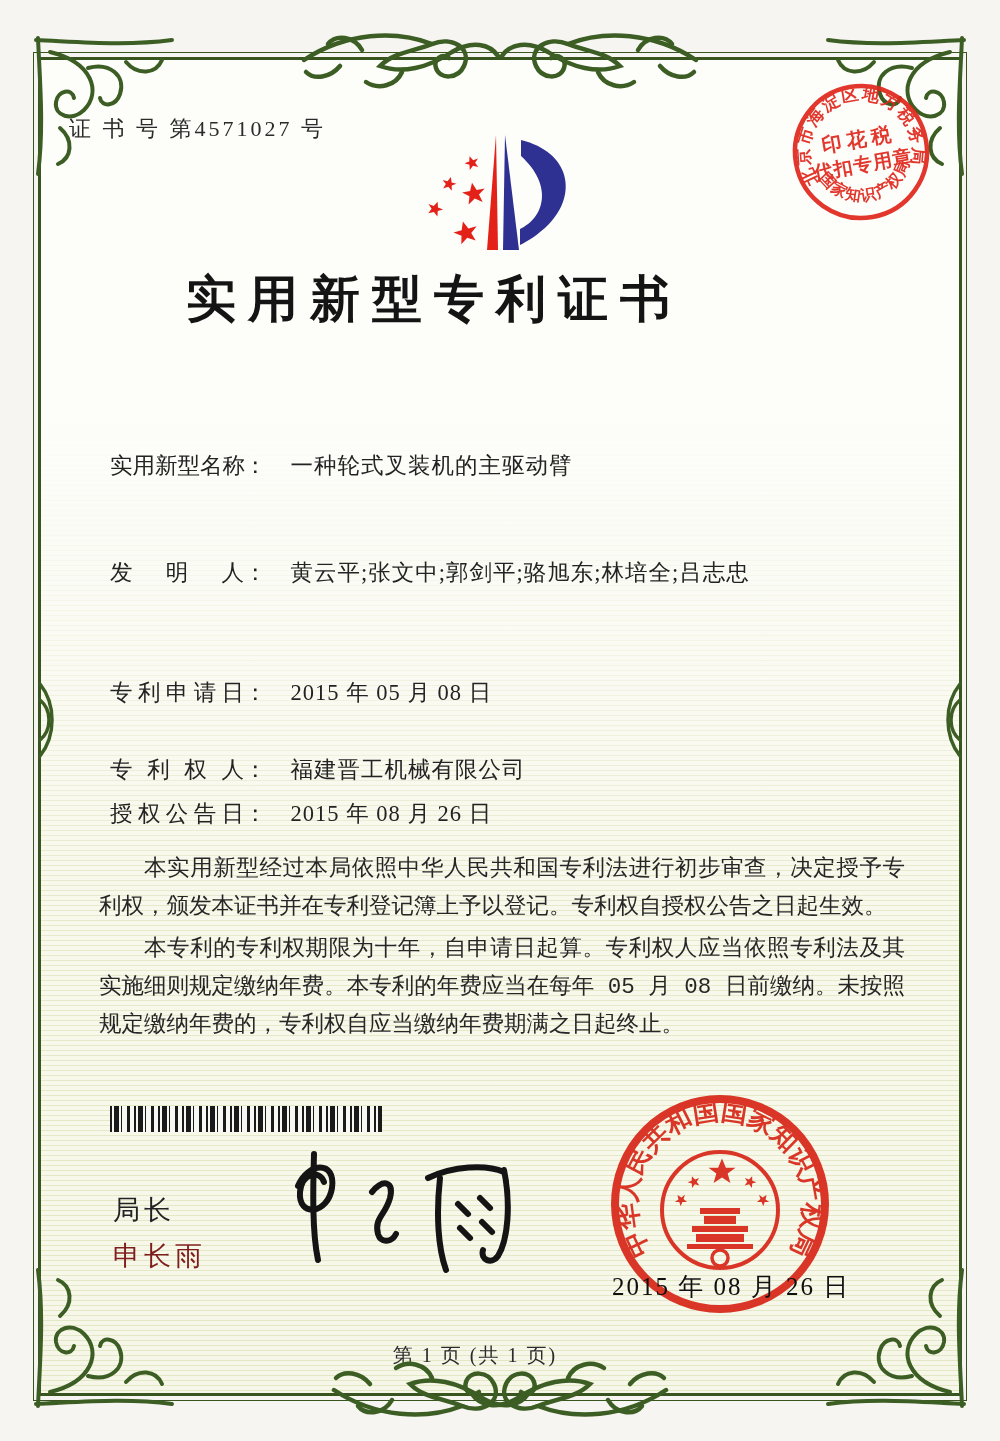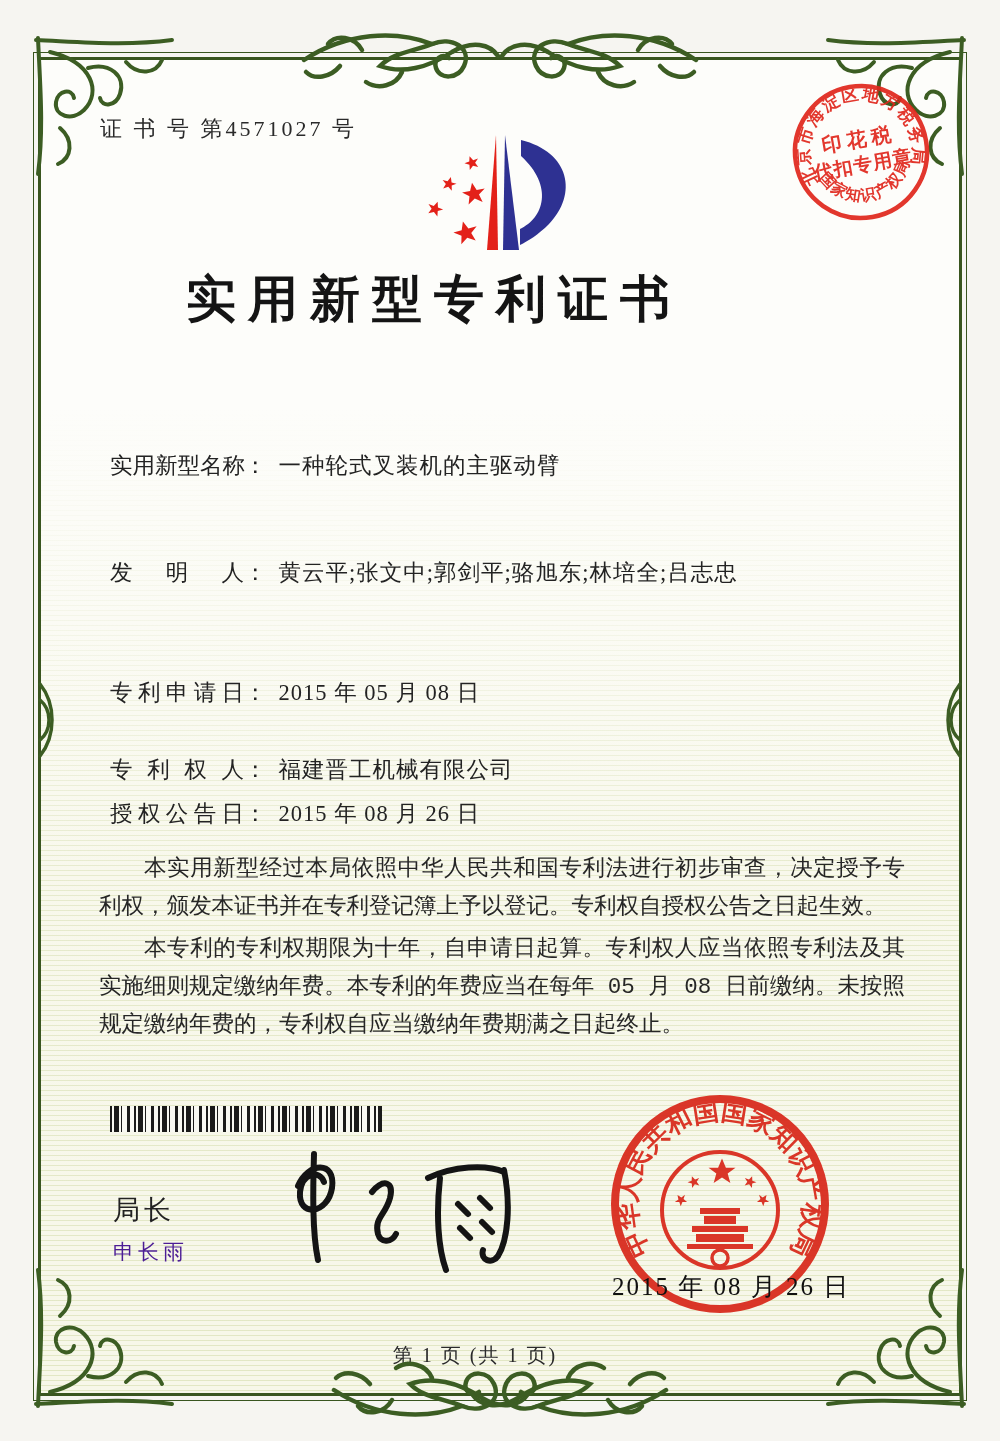--- a/index.html
+++ b/index.html
@@ -7,37 +7,37 @@
         font-family:"Liberation Serif","DejaVu Serif",serif;color:#1e1e1e;}
   
   .inner-bg{position:absolute;left:41px;right:41px;top:60px;bottom:48px;
     background-image:
       linear-gradient(180deg,rgba(253,253,250,1) 0%,rgba(253,253,250,1) 26%,
         rgba(253,253,250,.6) 45%,rgba(253,253,250,.15) 62%,rgba(253,253,250,0) 100%),
       repeating-linear-gradient(180deg,#e2e7c4 0 1px,#f7f7e9 1px 5px);}
   .frame-outer{position:absolute;left:33px;right:33px;top:52px;bottom:40px;border:1px solid #39551f;}
   .frame-inner{position:absolute;left:38px;right:38px;top:57px;bottom:45px;border:3px solid #39551f;}
   .orn{position:absolute;z-index:3;}
-  .cert-number{position:absolute;left:100px;top:114px;font-size:22px;letter-spacing:3px;color:#2a2a2a;}
+  .cert-number{position:absolute;left:69px;top:114px;font-size:22px;letter-spacing:3px;color:#2a2a2a;}
   .title{position:absolute;left:0;width:868px;top:266px;margin:0;text-align:center;
          font-size:50px;font-weight:700;letter-spacing:12px;color:#141414;}
   .field{position:absolute;left:110px;font-size:22.5px;white-space:nowrap;color:#232323;}
   .field .lbl{display:inline-block;width:134px;text-align:justify;text-align-last:justify;margin-top:32px;}
-  .field .val{margin-left:12px;letter-spacing:1px;}
+  .field .val{margin-left:24px;letter-spacing:1px;}
   .f0{top:418px}.f1{top:525px}.f2{top:570px}.f3{top:645px}.f4{top:722px}.f5{top:766px}
   .body-text{position:absolute;left:95px;width:814px;top:846px;font-size:22.5px;line-height:38px;
              text-align:justify;color:#262626;}
   .body-text p{margin:4px;text-indent:2em;font-family:Liberation Mono, monospace;}
   .barcode{position:absolute;left:110px;top:1106px;width:272px;height:26px;z-index:2;
     background:repeating-linear-gradient(90deg,#1a1a1a 0 2px,#f8f8f2 2px 4px,#1a1a1a 4px 9px,
       #f8f8f2 9px 11px,#1a1a1a 11px 12px,#f8f8f2 12px 17px,#1a1a1a 17px 20px,#f8f8f2 20px 24px);}
   .signer-title{position:absolute;left:113px;top:1192px;font-size:27px;letter-spacing:4px;
     font-family:"Liberation Sans","DejaVu Sans",sans-serif;color:#222;z-index:4;}
-  .signer-name{position:absolute;left:113px;top:1238px;font-size:21px;letter-spacing:4px;
-    font-family:"Liberation Sans","DejaVu Sans",sans-serif;color:#4c1d95;z-index:4;}
+  .signer-name{position:absolute;left:113px;top:1238px;font-size:27px;letter-spacing:4px;
+    font-family:"Liberation Sans","DejaVu Sans",sans-serif;color:#7f1d1d;z-index:4;}
   .signature{position:absolute;left:268px;top:1148px;z-index:5;}
   .tax-stamp{position:absolute;left:775px;top:66px;transform:rotate(-10deg);opacity:.92;z-index:4;}
   .logo{position:absolute;left:408px;top:130px;z-index:2;}
   .seal{position:absolute;left:588px;top:1072px;opacity:.93;z-index:4;}
   .seal-date{position:absolute;left:612px;top:1270px;font-size:25px;letter-spacing:2px;
     color:#101010;z-index:6;white-space:nowrap;}
   .footer{position:absolute;left:0;width:950px;top:1342px;text-align:center;font-size:20px;
     letter-spacing:2px;color:#2a2a2a;z-index:2;}
 </style>
 </head>

